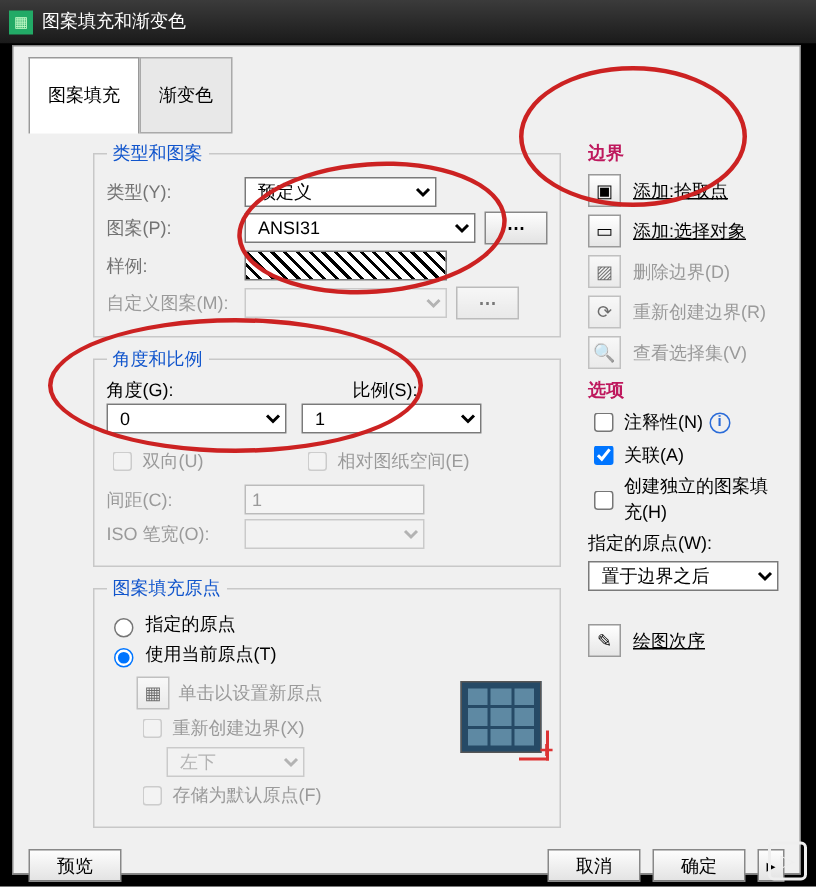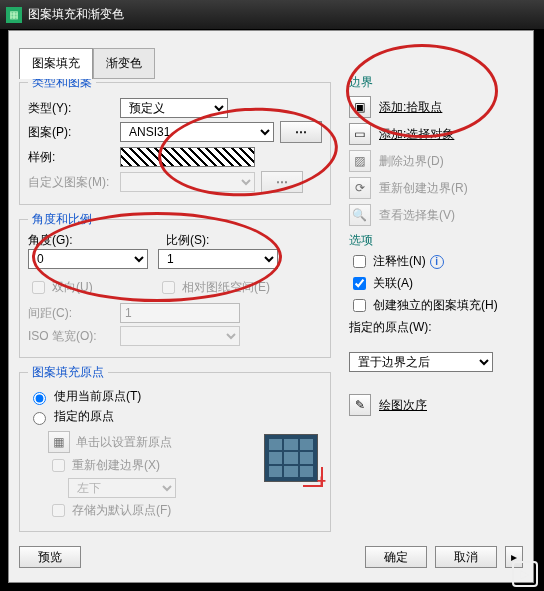--- a/index.html
+++ b/index.html
@@ -2,37 +2,37 @@
 <html><head>
 <meta charset="utf-8">
 <style>
   * { box-sizing: border-box; font-family: "Microsoft YaHei", "SimSun", sans-serif; font-size: 12px; }
   body { margin: 0; background: #000; width: 544px; height: 591px; position: relative; }
   .titlebar { background: linear-gradient(#3b3b3b, #1a1a1a); height: 30px; display: flex; align-items: center; padding: 0 6px; color: #fff; border-bottom: 1px solid #000; }
   .titlebar .icon { width: 16px; height: 16px; background: #2a6; margin-right: 6px; display:flex; align-items:center; justify-content:center; font-size:10px; color:#cfc;}
   .titlebar .title { flex: 1; }
   .dialog { background: #f0f0f0; position:absolute; top:30px; left:8px; right:10px; bottom:8px; border:1px solid #888; padding: 6px 10px 10px 10px; }
   .tabs { display:flex; gap:0; margin-bottom:0; }
-  .tab { background:#fff; border:1px solid #999; border-bottom:none; padding:6px 12px; position:relative; top:11px; z-index:2; }
+  .tab { background:#fff; border:1px solid #999; border-bottom:none; padding:16px 12px; position:relative; top:1px; z-index:2; }
   .tab.inactive { background:#e8e8e8; border:1px solid #aaa; z-index:0;}
   .cols { display:flex; gap:10px; }
-  .leftcol { flex:1.1; }
+  .leftcol { flex:1.1;margin-left:43px; }
   .rightcol { flex:0.75; padding-left:8px; }
   fieldset { border:1px solid #c8c8c8; margin:6px 0; padding:4px 8px 8px 8px; }
   legend { color:#15c; padding:0 4px; }
-  .plain-legend { color:#0f766e; margin:6px 0 2px 0; }
+  .plain-legend { color:#be185d; margin:6px 0 2px 0;font-weight:bold; }
   .row { display:flex; align-items:center; gap:6px; margin:3px 0; }
-  .lbl { width:86px; color:#000000; }
+  .lbl { width:86px; color:#737373; }
   .lbl.disabled, .disabled { color:#9a9a9a; }
   select, input[type=text] { border:1px solid #7a7a7a; background:#fff; height:20px; padding:1px 4px; }
   select:disabled, input:disabled { background:#f4f4f4; color:#9a9a9a; border-color:#bbb;}
   .sidebtn { width:42px; height:22px; background:linear-gradient(#fdfdfd,#e3e3e3); border:1px solid #888; display:flex; align-items:center; justify-content:center; gap:2px;}
   .sidebtn.dots::after{content:"⋯"; font-weight:bold;}
   .swatch { width:135px; height:20px; border:1px solid #7a7a7a; background: repeating-linear-gradient(45deg,#000 0 2px,#fff 2px 6px); }
-  .hdrpair { display:flex; gap:18px; }
+  .hdrpair { display:flex; gap:44px; }
   .hdrpair span{ width:120px;}
   .pairsel { display:flex; gap:10px; }
   .pairsel select{ width:120px;}
   .chk { display:flex; align-items:center; gap:4px; margin:3px 0;}
   .chk input { width:13px; height:13px;}
   .bbtn { height:22px; padding:1px 18px; background:linear-gradient(#fdfdfd,#e3e3e3); border:1px solid #888; }
   .footer { display:flex; gap:8px; align-items:center; margin-top:8px;}
   .footer .spacer{flex:1;}
   .rightitem { display:flex; align-items:center; gap:8px; margin:5px 0;}
   .ricon { width:22px; height:22px; border:1px solid #9a9a9a; background:linear-gradient(#fff,#e6e6e6); display:flex; align-items:center; justify-content:center; font-size:12px;}
@@ -70,21 +70,21 @@
     <div class="tab inactive">渐变色</div>
   </div>
 
   <div class="cols">
     <div class="leftcol">
 
       <fieldset>
         <legend>类型和图案</legend>
         <div class="row">
           <span class="lbl">类型(Y):</span>
-          <select style="width:108px"><option>预定义</option></select>
+          <select style="width:128px"><option>预定义</option></select>
         </div>
         <div class="row">
           <span class="lbl">图案(P):</span>
           <select style="width:154px"><option>ANSI31</option></select>
           <div class="sidebtn dots"></div>
         </div>
         <div class="row">
           <span class="lbl">样例:</span>
           <div class="swatch"></div>
           <div class="sidebtn dots" style="visibility:hidden"></div>
@@ -122,39 +122,39 @@
         </div>
         <div class="row">
           <span class="lbl disabled">ISO 笔宽(O):</span>
           <select style="width:120px" disabled=""></select>
         </div>
       </fieldset>
 
       <fieldset>
         <legend>图案填充原点</legend>
         <label class="radio">
+            <input type="radio" name="o" style="">
+            <span>指定的原点</span>
+          </label>
+        <label class="radio">
             <input type="radio" name="o" checked="" style="">
             <span>使用当前原点(T)</span>
-          </label>
-        <label class="radio">
-            <input type="radio" name="o" style="">
-            <span>指定的原点</span>
           </label>
         <div style="display:flex; gap:10px;">
           <div style="flex:1">
             <div class="row indent">
               <div class="ricon dis">▦</div>
               <span class="disabled">单击以设置新原点</span>
             </div>
             <label class="chk indent">
                 <input type="checkbox" disabled="" style="">
                 <span class="disabled">重新创建边界(X)</span>
               </label>
             <div class="indent" style="margin-left:40px;">
-              <select style="width:108px" disabled=""><option>左下</option></select>
+              <select style="width:92px" disabled=""><option>左下</option></select>
             </div>
             <label class="chk indent">
                 <input type="checkbox" disabled="" style="">
                 <span class="disabled">存储为默认原点(F)</span>
               </label>
           </div>
           <div style="padding:6px 4px 0 0;">
             <div class="origin-swatch">
               <div></div>
                 <div></div>
@@ -204,34 +204,34 @@
         </label>
       <label class="chk">
           <input type="checkbox" checked="" style="">
           <span>关联(A)</span>
         </label>
       <label class="chk">
           <input type="checkbox" style="">
           <span>创建独立的图案填充(H)</span>
         </label>
       <div style="margin-top:4px">指定的原点(W):</div>
-      <select style="width:144px; margin-top:16px;"><option>置于边界之后</option></select>
+      <select style="width:127px; margin-top:3px;"><option>置于边界之后</option></select>
 
       <div class="rightitem" style="margin-top:22px;">
         <div class="ricon">✎</div>
         <span class="link a">绘图次序</span>
       </div>
     </div>
   </div>
 
   <div class="footer">
     <button class="bbtn">预览</button>
     <div class="spacer"></div>
+    <button class="bbtn">取消</button>
     <button class="bbtn">确定</button>
-    <button class="bbtn">取消</button>
     <div class="expand">▸</div>
   </div>
 </div>
 
 <div class="ell" style="left:158px; top:108px; width:180px; height:88px; transform:rotate(-4deg);"></div>
 <div class="ell" style="left:32px; top:212px; width:250px; height:90px;"></div>
 <div class="ell" style="left:346px; top:44px; width:152px; height:94px;"></div>
 
 <div class="watermark">
   <div class="play">▷</div>

